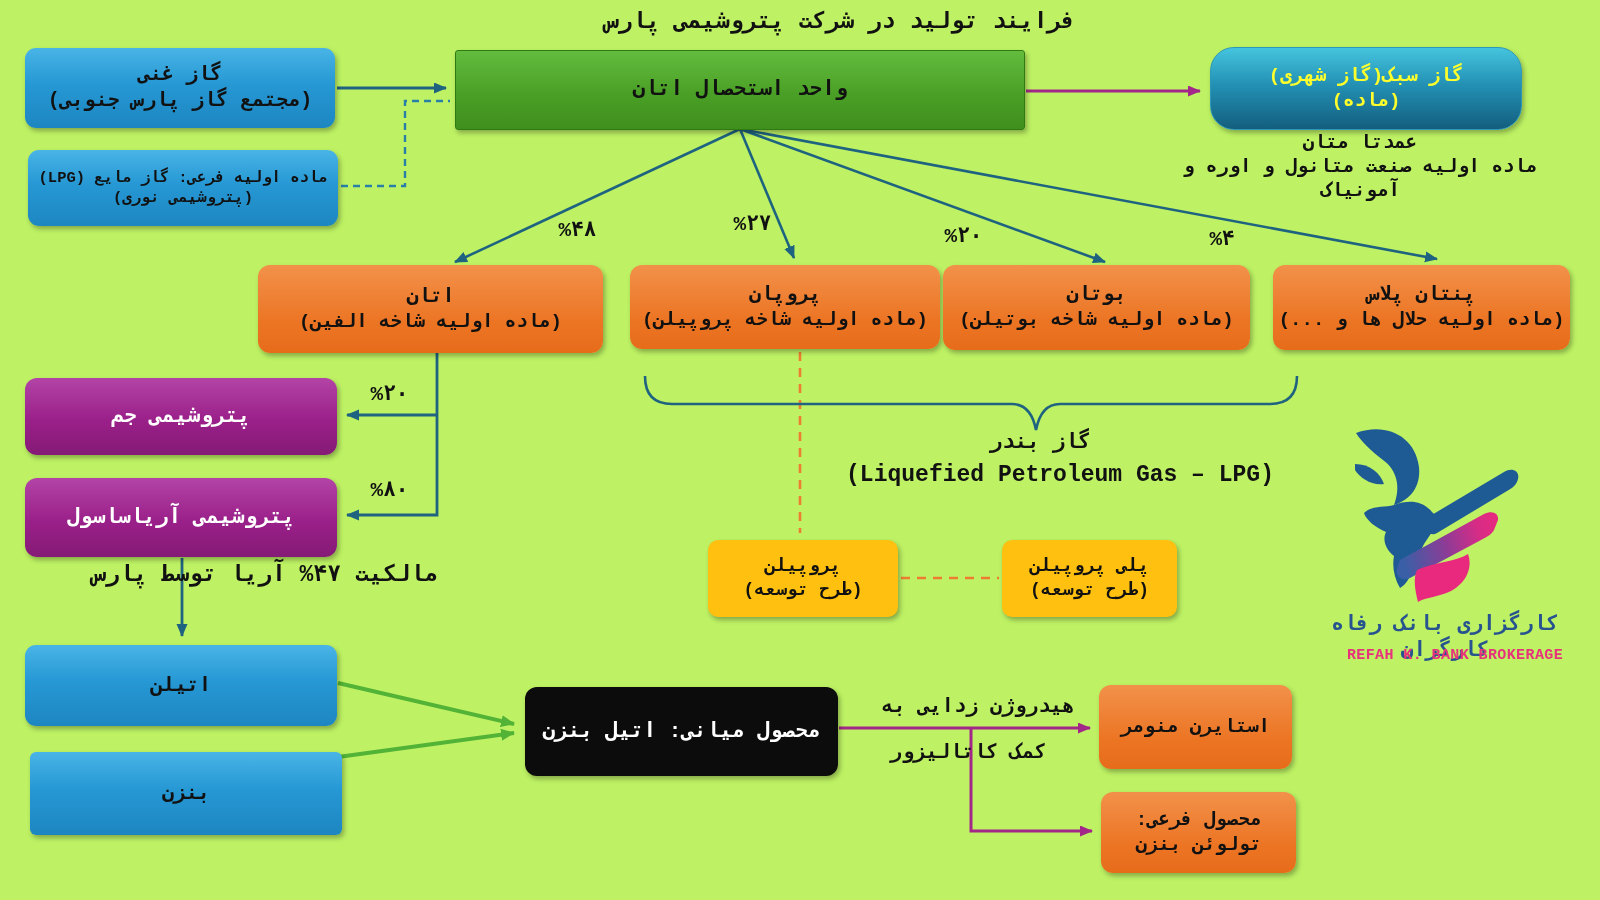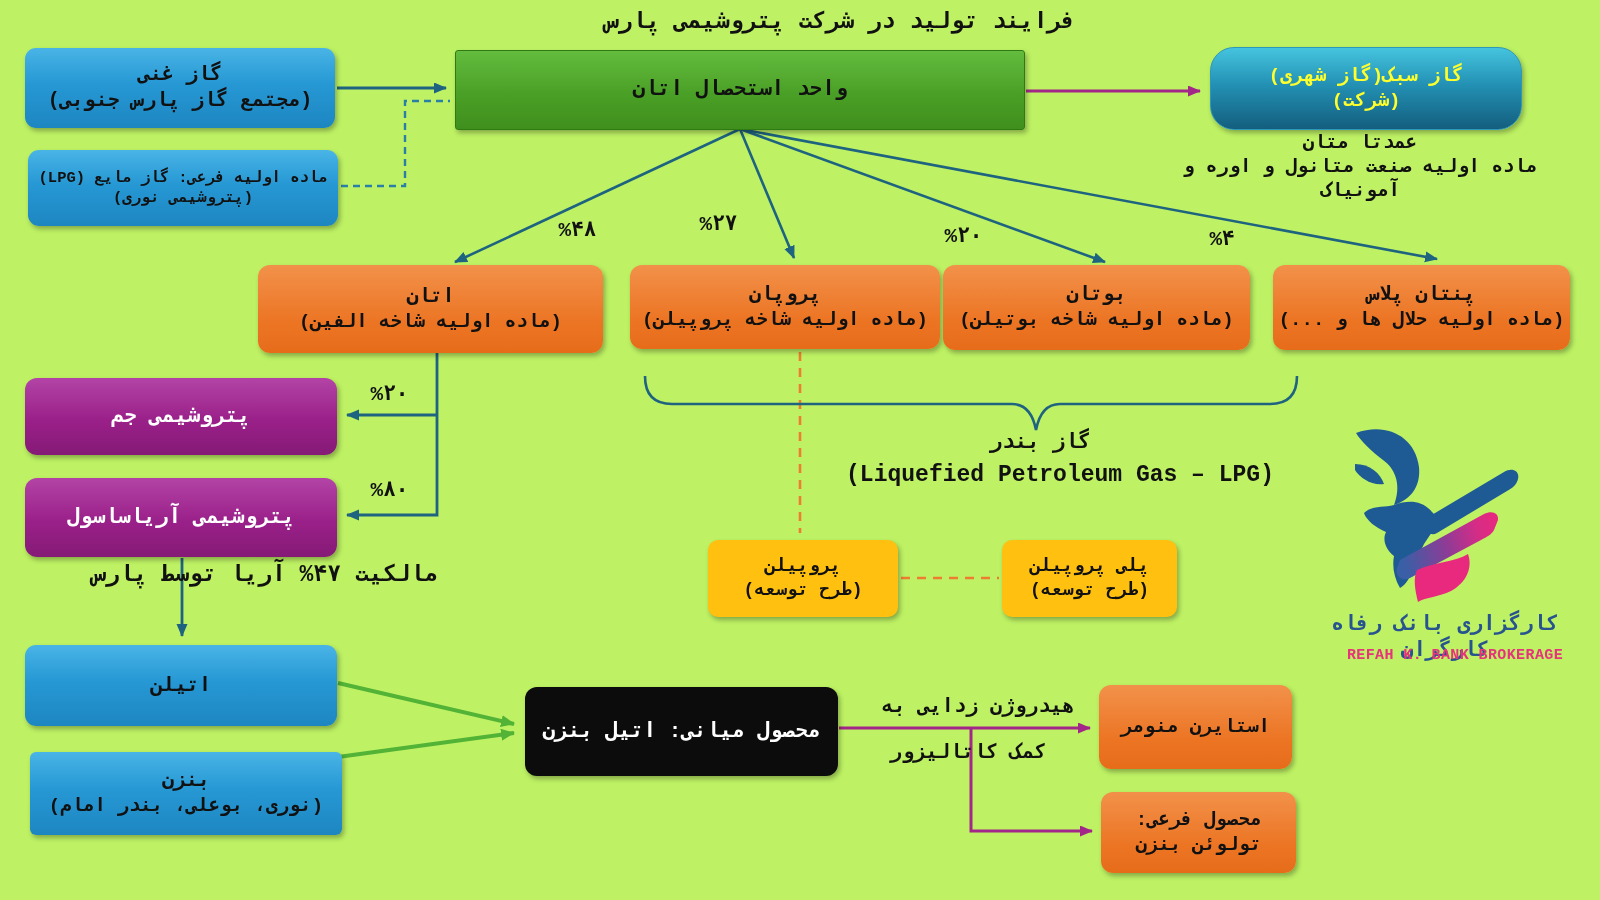--- a/index.html
+++ b/index.html
@@ -80,30 +80,30 @@
     <div>ماده اولیه فرعی: گاز مایع (LPG)</div>
     <div>(پتروشیمی نوری)</div>
   </div>
 
   <div class="box green" style="left:455px;top:50px;width:568px;height:78px;font-size:21px;">
     <div>واحد استحصال اتان</div>
   </div>
 
   <div class="box teal" style="left:1210px;top:47px;width:310px;height:81px;font-size:19px;">
     <div>گاز سبک(گاز شهری)</div>
-    <div>(شرکت)</div>
+    <div>(ماده)</div>
   </div>
 
   <div class="lbl fa" style="left:1150px;top:132px;width:420px;font-size:19px;">
     <div>عمدتا متان</div>
     <div>ماده اولیه صنعت متانول و اوره و آمونیاک</div>
   </div>
 
   <div class="lbl pct" style="left:540px;top:218px;width:75px;">%۴۸</div>
-  <div class="lbl pct" style="left:681px;top:212px;width:75px;">%۲۷</div>
+  <div class="lbl pct" style="left:715px;top:212px;width:75px;">%۲۷</div>
   <div class="lbl pct" style="left:926px;top:224px;width:75px;">%۲۰</div>
   <div class="lbl pct" style="left:1192px;top:227px;width:60px;">%۴</div>
 
   <div class="box orange" style="left:258px;top:265px;width:345px;height:88px;">
     <div class="l1">اتان</div>
     <div class="l2">(ماده اولیه شاخه الفین)</div>
   </div>
   <div class="box orange" style="left:630px;top:265px;width:310px;height:84px;">
     <div class="l1">پروپان</div>
     <div class="l2">(ماده اولیه شاخه پروپیلن)</div>
@@ -127,21 +127,20 @@
     <div>پتروشیمی آریاساسول</div>
   </div>
 
   <div class="lbl fa" style="left:35px;top:561px;width:460px;font-size:23px;text-align:center;">مالکیت ۴۷% آریا توسط پارس</div>
 
   <div class="box blue" style="left:25px;top:645px;width:312px;height:81px;font-size:20px;">
     <div>اتیلن</div>
   </div>
   <div class="box blue" style="left:30px;top:752px;width:312px;height:83px;border-radius:6px;">
     <div class="l1">بنزن</div>
-    <div class="l2">(نوری، بوعلی، بندر امام)</div>
   </div>
 
   <div class="box black" style="left:525px;top:687px;width:313px;height:89px;font-size:21px;">
     <div>محصول میانی: اتیل بنزن</div>
   </div>
 
   <div class="lbl fa" style="left:858px;top:694px;width:240px;font-size:20px;">هیدروژن زدایی به</div>
   <div class="lbl fa" style="left:848px;top:740px;width:240px;font-size:20px;">کمک کاتالیزور</div>
 
   <div class="box orange" style="left:1099px;top:685px;width:193px;height:84px;font-size:19px;">

